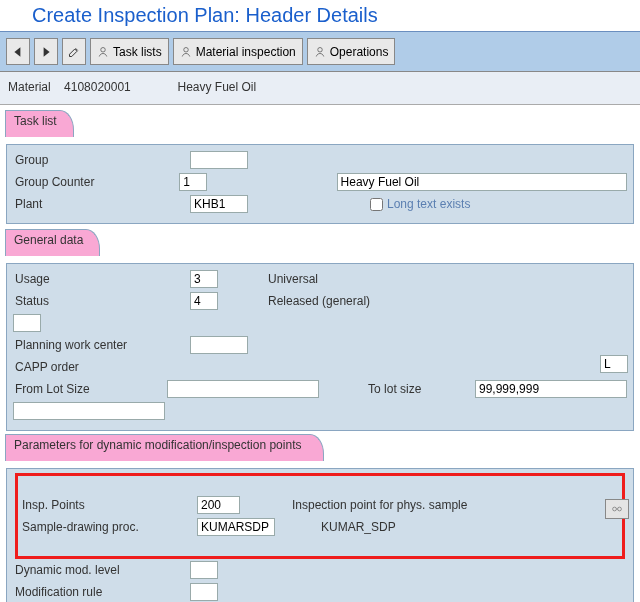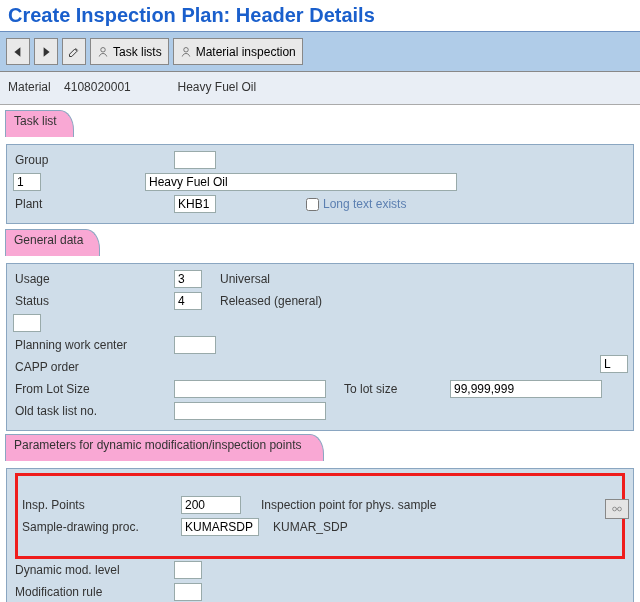--- a/index.html
+++ b/index.html
@@ -1,32 +1,32 @@
 <!DOCTYPE html>
 <html><head>
 <meta charset="utf-8">
 <style>
   * { box-sizing: border-box; font-family: Arial, sans-serif; }
   body { margin: 0; padding: 0; background: #fff; width: 640px; font-size: 12px; color: #333; }
   .header { border-bottom: 1px solid #6a8ebf; padding: 4px 8px; }
-  .title { color: #1a5fcc; font-size: 20px; font-weight: bold; }
+  .title { color: #1a5fcc; font-size: 20px; font-weight: normal; margin-left: 24px; }
   .toolbar { background: #b0cce8; padding: 6px 6px; display: flex; gap: 4px; align-items: center; border-bottom: 1px solid #888; }
   .tbtn { background: #e9e9e9; border: 1px solid #888; padding: 2px 6px; height: 27px; display: inline-flex; align-items: center; gap: 4px; font-size: 12px; cursor: pointer; }
   .tbtn.icon-only { width: 24px; justify-content: center; padding: 0; }
   .tbtn svg { width: 12px; height: 12px; }
   .matrow { background: #e9eef5; padding: 8px 8px 10px 8px; border-bottom: 1px solid #aaa; }
   .panel { background: #cfdde9; border: 1px solid #8aa6c1; margin: 6px 6px 0 6px; position: relative; }
   .tabcap { position: relative; top: -1px; display: inline-block; background: #f9a8d4; border: 1px solid #8aa6c1; border-bottom: none; border-radius: 0 14px 0 0 / 0 20px 0 0; padding: 3px 16px 9px 8px; margin-left: -1px; font-size: 12px; color: #333; }
   .tab-wrap { margin: 6px 6px 0 6px; }
   .panel-body { padding: 4px 6px 8px 6px; }
-  .row { display: flex; align-items: center; height: 22px; gap: 6px; }
+  .row { display: flex; align-items: center; height: 22px; gap: 22px; }
   .lbl { width: 155px; padding-left: 2px; }
   input[type=text] { border: 1px solid #9aa; background: #fff; height: 18px; padding: 1px 3px; font-size: 12px; }
   .in-xs { width: 28px; }
-  .in-sm { width: 42px; }
+  .in-sm { width: 58px; }
   .in-mlg { width: 152px; }
   .in-lg { width: 312px; }
   .filled { background: #eaf1fa; }
   .chkline { display: inline-flex; align-items: flex-end; gap: 4px; }
   input[type=checkbox] { width: 13px; height: 13px; margin: 0; }
   .linkish { color: #5b7fb1; }
   .redbox { border: 3px solid #ef1c1c; padding: 18px 2px; margin: 0 2px; }
   .glassbtn { background: #e4e4e4; border: 1px solid #888; width: 24px; height: 20px; display: inline-flex; align-items: center; justify-content: center; cursor: pointer; }
   .glassbtn svg { width: 14px; height: 14px; opacity: .8; }
 </style>
@@ -63,39 +63,47 @@
       </svg>
     <span>Task lists</span>
   </button>
   <button class="tbtn">
     <svg viewBox="0 0 16 16">
         <circle cx="8" cy="5" r="3" fill="none" stroke="#555"></circle>
         <path d="M3 14c1-3 3-4 5-4s4 1 5 4" fill="none" stroke="#555"></path>
       </svg>
     <span>Material inspection</span>
   </button>
+  <button class="tbtn">
+    <svg viewBox="0 0 16 16">
+        <circle cx="8" cy="5" r="3" fill="none" stroke="#555"></circle>
+        <path d="M3 14c1-3 3-4 5-4s4 1 5 4" fill="none" stroke="#555"></path>
+      </svg>
+    <span>Operations</span>
+  </button>
 </div>
 
 <div class="matrow">
   <span>Material</span>
   &nbsp;&nbsp;
   <span>4108020001</span>
   <span style="display:inline-block;width:40px;"></span>
   <span>Heavy Fuel Oil</span>
 </div>
 
 
 <div class="tab-wrap"><span class="tabcap">Task list</span></div>
 <div class="panel">
   <div class="panel-body">
     <div class="row">
       <span class="lbl">Group</span>
       <input type="text" class="in-sm filled" value="" style="">
     </div>
     <div class="row">
+      <span class="lbl">Group Counter</span>
       <input type="text" class="in-xs" value="1" style="">
       <span style="width:92px;"></span>
       <input type="text" class="in-lg" value="Heavy Fuel Oil" style="">
     </div>
     <div class="row">
       <span class="lbl">Plant</span>
       <input type="text" class="in-sm" value="KHB1" style="">
       <span style="width:78px;"></span>
       <label class="chkline">
         <input type="checkbox" style="">
@@ -132,36 +140,35 @@
       <span class="lbl">CAPP order</span>
     </div>
     <div class="row">
       <span class="lbl">From Lot Size</span>
       <input type="text" class="in-mlg" value="" style="">
       <span style="width:6px;"></span>
       <span style="width:100px;">To lot size</span>
       <input type="text" class="in-mlg" value="99,999,999" style="">
     </div>
     <div class="row">
-      <span class="lbl">Old task list no.</span>
       <input type="text" class="in-mlg" value="" style="">
     </div>
   </div>
 </div>
 
 <input type="text" class="in-xs" style="position: relative; left: 600px; top: -76px;" value="L">
 
 
 <div class="tab-wrap" style="margin-top:-14px;"><span class="tabcap" style="padding-right:22px;">Parameters for dynamic modification/inspection points</span></div>
 <div class="panel">
   <div class="panel-body" style="position:relative;">
     <div class="redbox">
       <div class="row">
         <span class="lbl">Insp. Points</span>
-        <input type="text" style="width: 60px;" value="200">
+        <input type="text" style="width: 43px;" value="200">
         <span style="width:8px;"></span>
         <span>Inspection point for phys. sample</span>
       </div>
       <div class="row">
         <span class="lbl">Sample-drawing proc.</span>
         <input type="text" style="width: 78px;" value="KUMARSDP">
         <span style="width:2px;"></span>
         <span>KUMAR_SDP</span>
       </div>
     </div>

